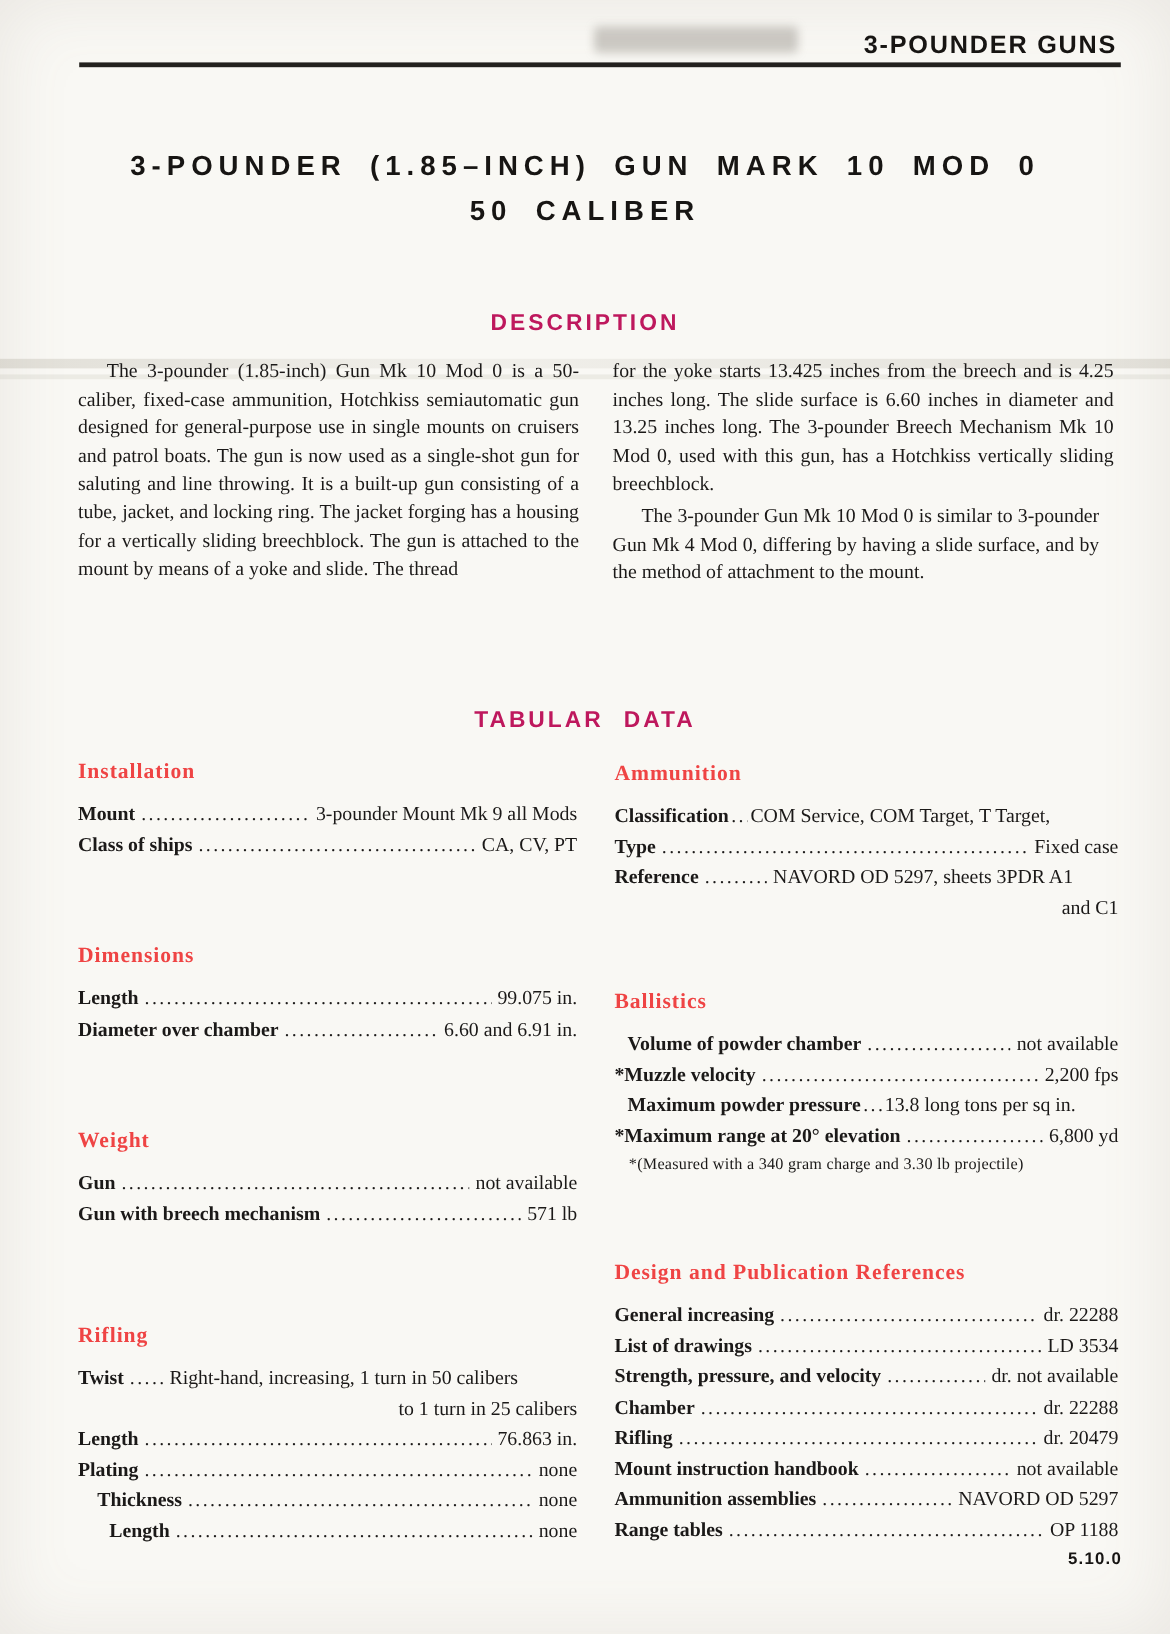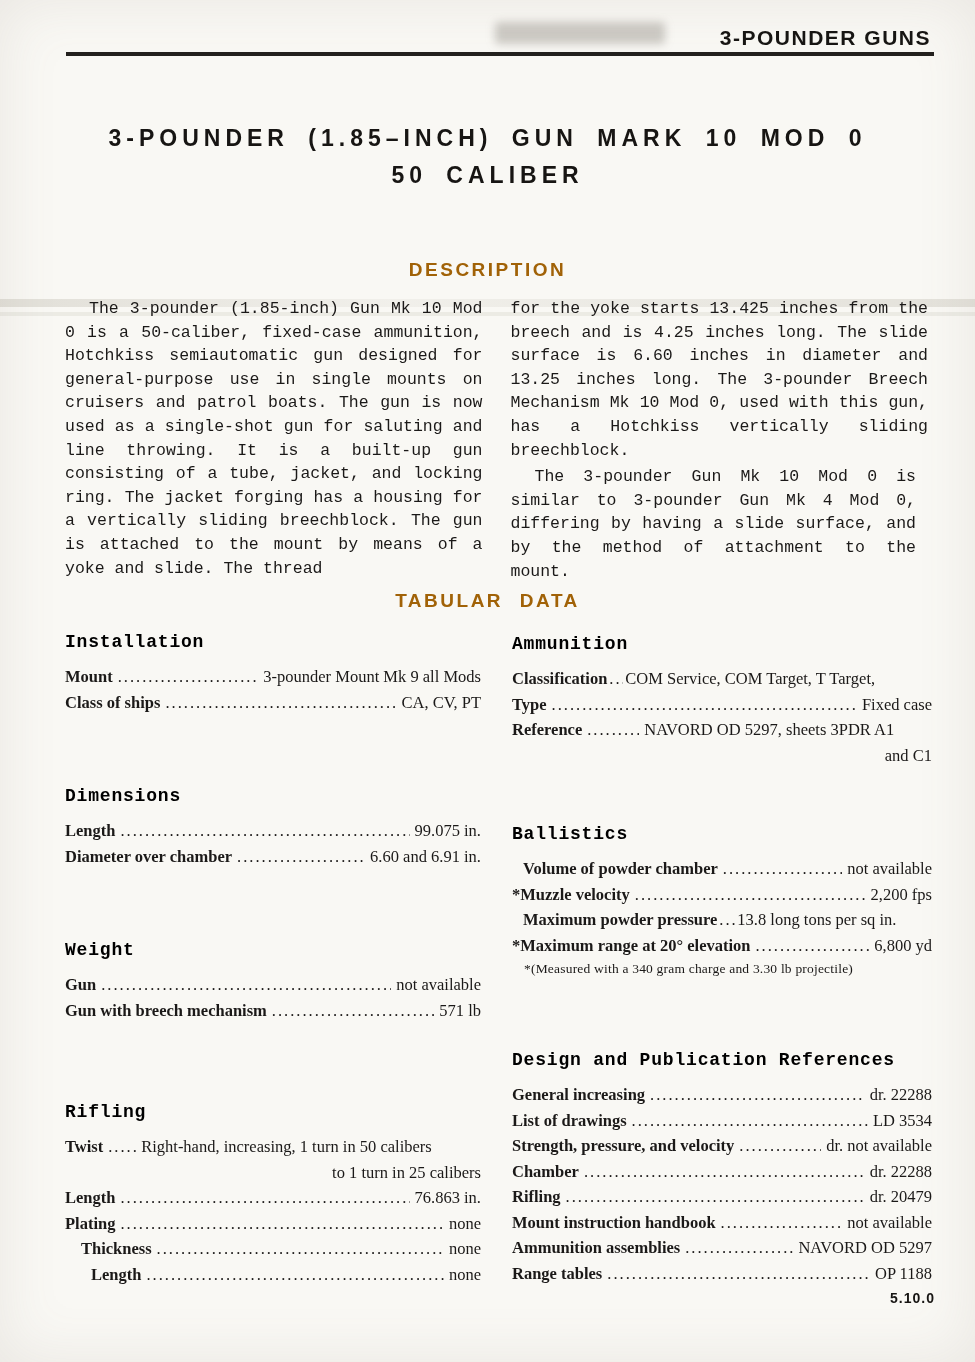--- a/index.html
+++ b/index.html
@@ -25,38 +25,38 @@
 
   .doc-title {
     position:absolute; top:120px; left:0; width:100%; text-align:center;
     font-family:"Liberation Sans", sans-serif; font-weight:700;
     font-size:23px; letter-spacing:5px; word-spacing:8px; line-height:37px; color:#171513;
   }
 
   .center-h {
     position:absolute; left:0; width:100%; text-align:center;
     font-family:"Liberation Sans", sans-serif; font-weight:700;
-    font-size:19px; letter-spacing:2.5px; word-spacing:9px; color:#a16207;
+    font-size:19px; letter-spacing:2.5px; word-spacing:9px; color:#be185d;
   }
   .desc-h { top:259px; }
   .tab-h  { top:590px; }
 
   .desc-cols {
     position:absolute; top:297px; left:65px; width:863px;
-    display:flex; gap:28px;font-family:Liberation Mono, monospace;
+    display:flex; gap:28px;
   }
   .desc-col { width:50%; font-size:16.5px; line-height:23.6px; text-align:justify; }
   .p-indent { text-indent:24px; }
 
   .sec { position:absolute; }
   .sec.lcol { left:65px;  width:416px; }
   .sec.rcol { left:512px; width:420px; }
   .sec-h {
-    font-family:Liberation Mono, monospace; font-weight:700;
-    font-size:18px; letter-spacing:0.8px; color:#000000; margin-bottom:12px;
+    font-family:Liberation Serif, serif; font-weight:700;
+    font-size:18px; letter-spacing:0.8px; color:#ef4444; margin-bottom:12px;
   }
   .row { display:flex; align-items:baseline; line-height:25.5px; font-size:16.5px; }
   .lbl { white-space:nowrap;font-weight:bold; }
   .val { white-space:nowrap; }
   .leader { flex:1 1 auto; overflow:hidden; white-space:nowrap; margin:0 5px; min-width:10px; }
   .leader::after {
     content:"....................................................................................";
     letter-spacing:2px;
   }
   .row-cont { text-align:right; line-height:25.5px; font-size:16.5px; }

